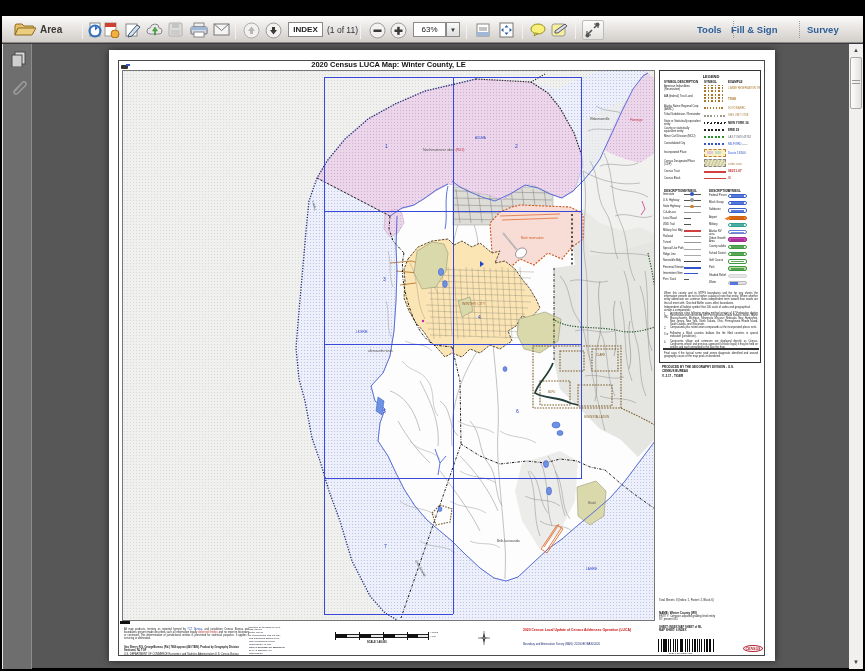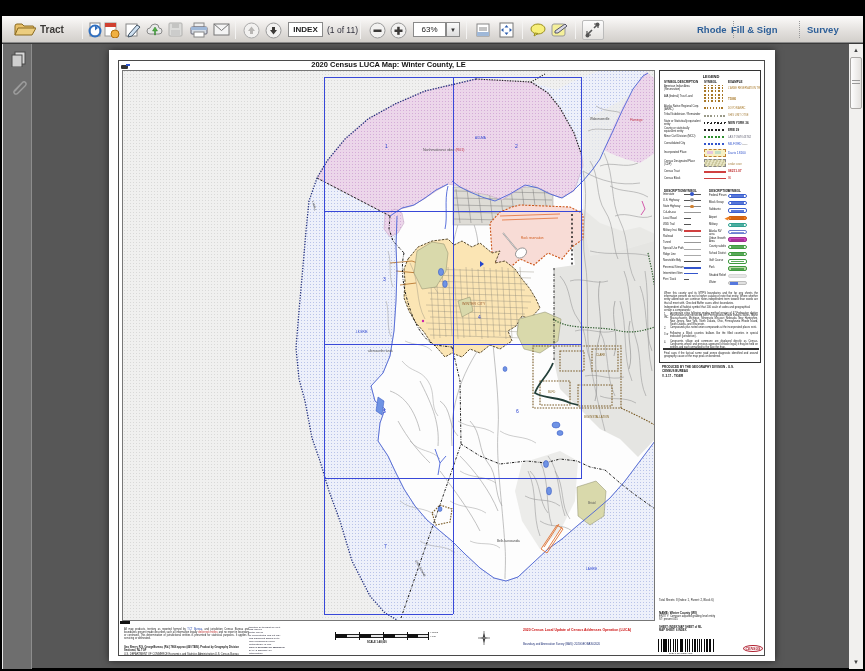--- a/index.html
+++ b/index.html
@@ -14,21 +14,21 @@
 #scroll{position:absolute;left:847px;top:0;width:14px;height:625px;background:#f1f0ee}
 #page{position:absolute;left:107px;top:6px;width:666px;height:611px;background:#fff;box-shadow:0 0 7px rgba(0,0,0,0.55)}
 .t{position:absolute;white-space:nowrap}
 </style></head><body>
 <div id="win">
 <div id="toolbar">
 <svg class="abs" style="left:12px;top:6px" width="22" height="15" viewBox="0 0 22 15">
         <path d="M1 13 L1 4 Q1 2 3 2 L8 2 L10 4 L19 4 Q20 4 20 6 L20 7" fill="#e8c06a" stroke="#8a6a20"></path>
         <path d="M1 13 L4 6 L22 6 L18 13 Z" fill="#eccd7f" stroke="#8a6a20"></path>
       </svg>
-      <span class="t" style="left:38px;top:8px;font-weight:bold;font-size:10px;color:#3c3a38">Tract</span>
+      <span class="t" style="left:38px;top:8px;font-weight:bold;font-size:10px;color:#3c3a38">Area</span>
       <div class="tsep" style="left:80px"></div>
       <div class="tsep" style="left:233px"></div>
       <div class="tsep" style="left:358px"></div>
       <div class="tsep" style="left:464px"></div>
       <div class="tsep" style="left:520px"></div>
       <div class="tsep" style="left:573px"></div>
       <svg class="abs" style="left:85px;top:6px" width="16" height="16" viewBox="0 0 16 16">
         <rect x="3" y="1" width="10" height="13" fill="#fff" stroke="#888"></rect>
         <circle cx="8" cy="9" r="5.5" fill="none" stroke="#2f6fc0" stroke-width="2"></circle>
         <path d="M8 3.5 L11 6 L8 8.5 Z" fill="#2f6fc0"></path>
@@ -101,21 +101,21 @@
         <path d="M4 9 L14 2 L16 4 L7 11 L4 11 Z" fill="#d8d8e6" stroke="#556"></path>
       </svg>
       <div class="abs" style="left:580px;top:4px;width:22px;height:20px;background:linear-gradient(#fdfdfd,#e4e2df);border:1px solid #bbb;border-radius:2px"></div>
       <svg class="abs" style="left:583px;top:6px" width="16" height="16" viewBox="0 0 16 16">
         <path d="M2 13 L7 8 M9 6 L13 2" stroke="#555" stroke-width="1.6"></path>
         <circle cx="12.5" cy="2.5" r="2" fill="#555"></circle>
         <circle cx="2.5" cy="13.5" r="2" fill="#555"></circle>
         <path d="M9 2 L13 2 L13 6" fill="none" stroke="#555" stroke-width="1.2"></path>
         <path d="M2 9 L2 13 L6 13" fill="none" stroke="#555" stroke-width="1.2"></path>
       </svg>
-      <span class="t" style="left:695px;top:8px;font-weight:bold;font-size:9.5px;color:#2d5f98">Rhode</span>
+      <span class="t" style="left:695px;top:8px;font-weight:bold;font-size:9.5px;color:#2d5f98">Tools</span>
       <span class="t" style="left:729px;top:8px;font-weight:bold;font-size:9.5px;color:#2d5f98">Fill &amp; Sign</span>
       <span class="t" style="left:805px;top:8px;font-weight:bold;font-size:9.5px;color:#2d5f98">Survey</span>
       <div class="abs" style="left:731px;top:5px;width:1px;height:17px;border-left:1px dotted #999"></div>
       <div class="abs" style="left:797px;top:5px;width:1px;height:17px;border-left:1px dotted #999"></div>
     </div>
 <div id="docarea">
 <div id="sidebar">
         <svg class="abs" style="left:8px;top:7px" width="17" height="16" viewBox="0 0 17 16">
           <rect x="4" y="1" width="10" height="12" fill="#d8d8d8" stroke="#4a4a4a"></rect>
           <rect x="1" y="4" width="10" height="12" fill="#cfcfcf" stroke="#4a4a4a"></rect>

